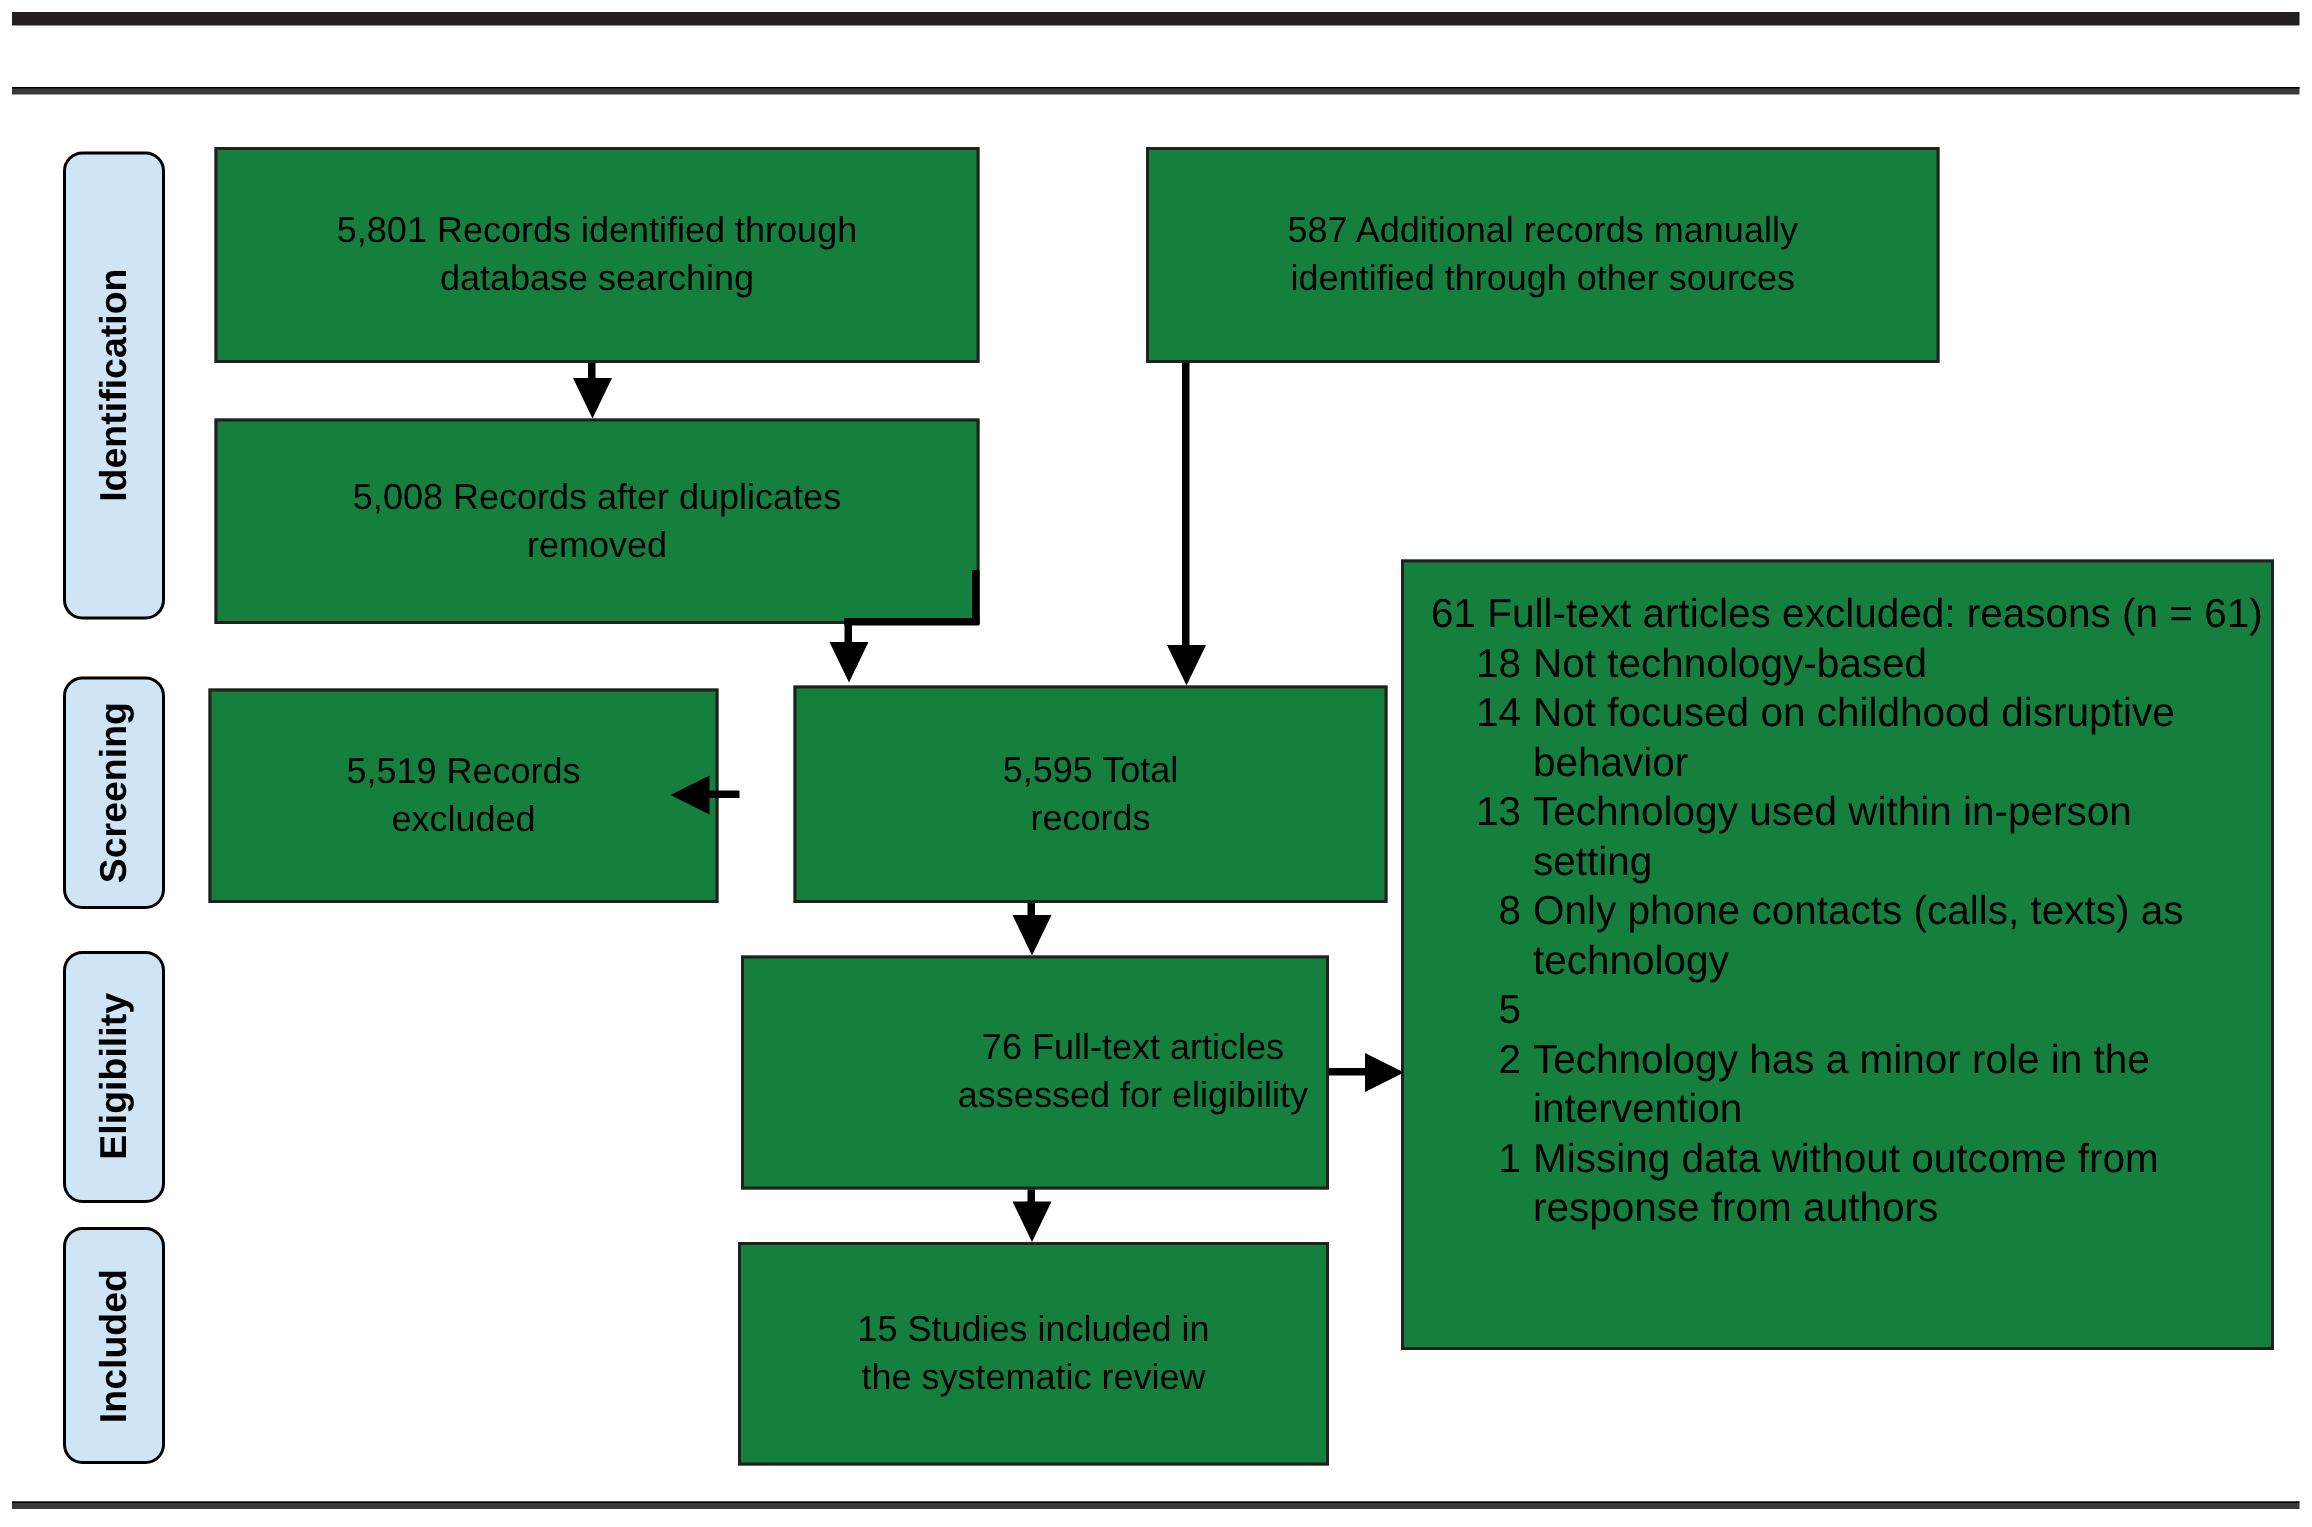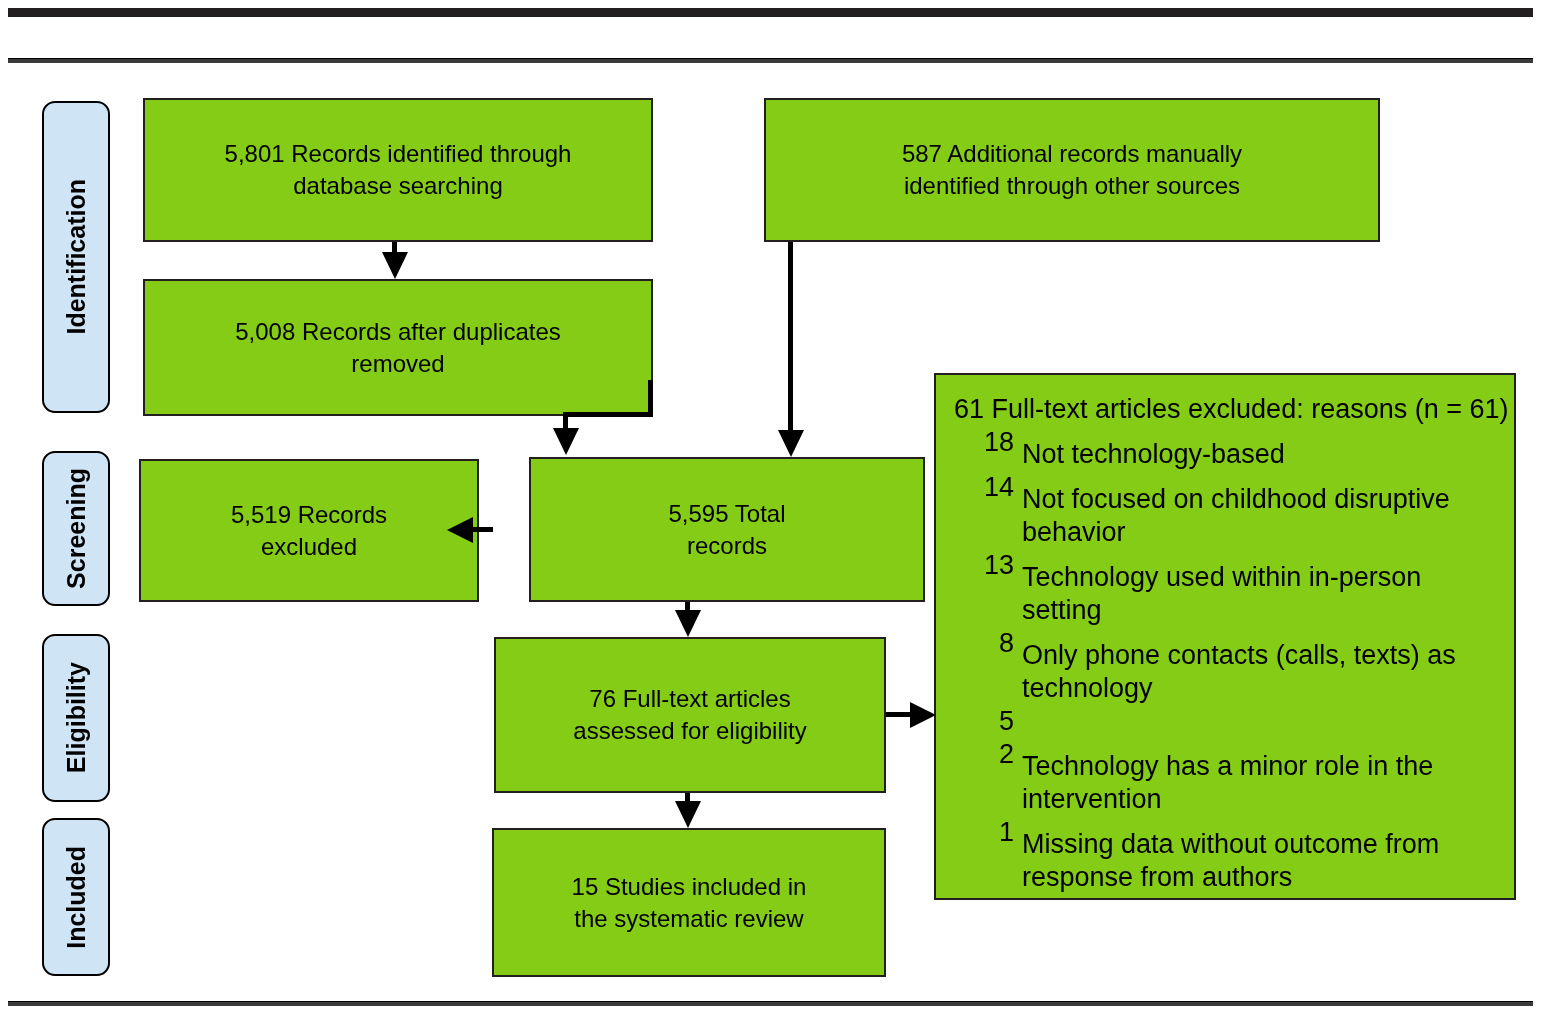--- a/index.html
+++ b/index.html
@@ -73,21 +73,21 @@
     transform: rotate(180deg);
     font-size: 25px;
     font-weight: bold;
     letter-spacing: 0px;
     white-space: nowrap;
   }
 
   
   .box {
     position: absolute;
-    background: #84cc16;
+    background: #15803d;
     border: 2.5px solid #231f20;
     box-sizing: border-box;
     display: flex;
     align-items: center;
     justify-content: center;
     text-align: center;
     font-size: 24px;
     line-height: 32px;
     padding: 4px 12px;
   }
@@ -109,21 +109,20 @@
     display: flex;
     margin-left: 26px;
   }
   .reason-num {
     width: 34px;
     flex: 0 0 34px;
     text-align: right;
   }
   .reason-text {
     padding-left: 8px;
-    margin-top: 12px;
   }
 
   
   .vline, .hline {
     position: absolute;
     background: #000000;
   }
   .arrow-down {
     position: absolute;
     width: 0;
@@ -170,21 +169,21 @@
     <span>Included</span>
   </div>
 
   <div class="box" style="left:143px; top:98px; width:510px; height:144px;">
     <span class="box-text">
       <span>5,801 Records identified through</span><br>
       <span>database searching</span>
     </span>
   </div>
 
-  <div class="box" style="left:764px; top:98px; width:616px; height:144px;">
+  <div class="box" style="left:764px; top:98px; width:529px; height:144px;">
     <span class="box-text">
       <span>587 Additional records manually</span><br>
       <span>identified through other sources</span>
     </span>
   </div>
 
   <div class="box" style="left:143px; top:279px; width:510px; height:137px;">
     <span class="box-text">
       <span>5,008 Records after duplicates</span><br>
       <span>removed</span>
@@ -198,21 +197,21 @@
     </span>
   </div>
 
   <div class="box" style="left:489px; top:457px; width:396px; height:145px;margin-left:40px;">
     <span class="box-text">
       <span>5,595 Total</span><br>
       <span>records</span>
     </span>
   </div>
 
-  <div class="box" style="left:494px; top:637px; width:392px; height:156px;">
+  <div class="box" style="left:494px; top:637px; width:392px; height:156px;justify-content:flex-end;">
     <span class="box-text">
       <span>76 Full-text articles</span><br>
       <span>assessed for eligibility</span>
     </span>
   </div>
 
   <div class="box" style="left:492px; top:828px; width:394px; height:149px;">
     <span class="box-text">
       <span>15 Studies included in</span><br>
       <span>the systematic review</span>

